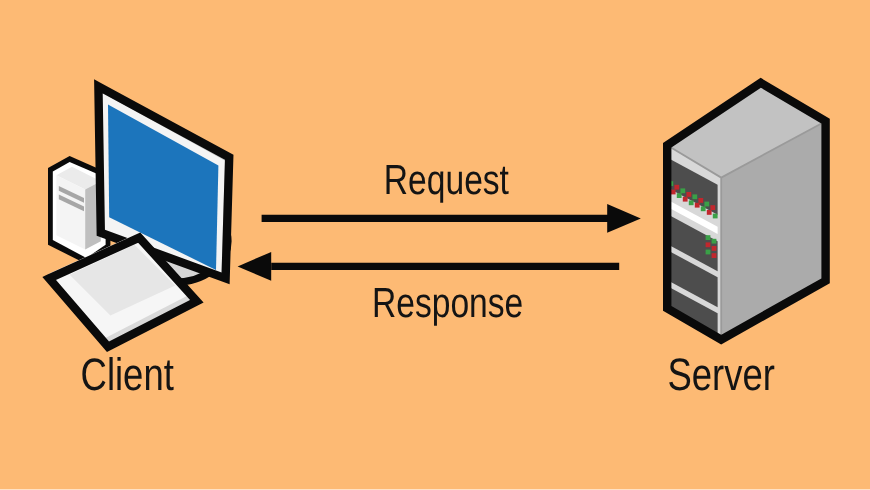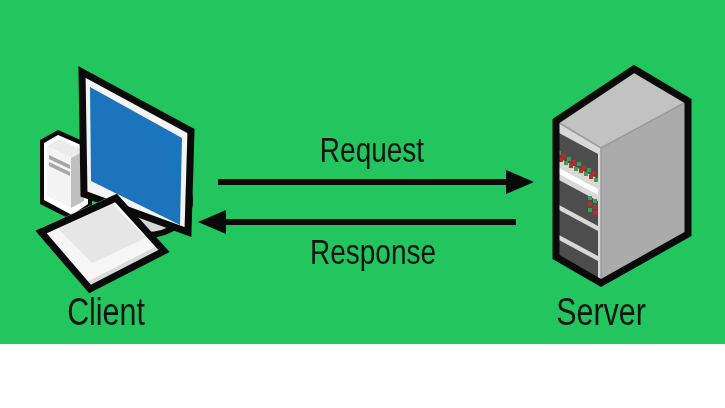--- a/index.html
+++ b/index.html
@@ -1,16 +1,16 @@
 <!DOCTYPE html>
 <html><head>
 <meta charset="utf-8">
 <style>
   html,body{margin:0;padding:0;background:#ffffff;}
-  .canvas{position:relative;width:725px;height:344px;background:#22c55e;overflow:hidden;
+  .canvas{position:relative;width:725px;height:408px;background:#fdba74;overflow:hidden;
           font-family:"Liberation Sans","DejaVu Sans",sans-serif;}
   svg{display:block;}
   .lbl{fill:#141414;font-family:"Liberation Sans","DejaVu Sans",sans-serif;}
   .lbl-node{font-size:38px;}
   .lbl-arrow{font-size:35px;}
   .ledr{fill:#c1272d;}
   .ledg{fill:#3aa047;}
   .panel{fill:#4d4d4d;}
   .ink{fill:#0a0a0a;}
   .shaft{stroke:#0a0a0a;stroke-width:6;}

